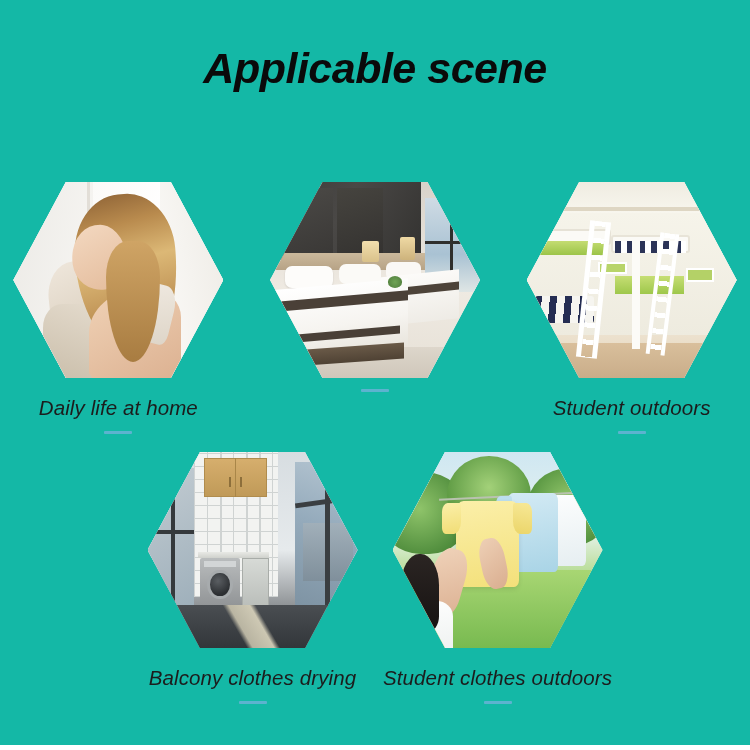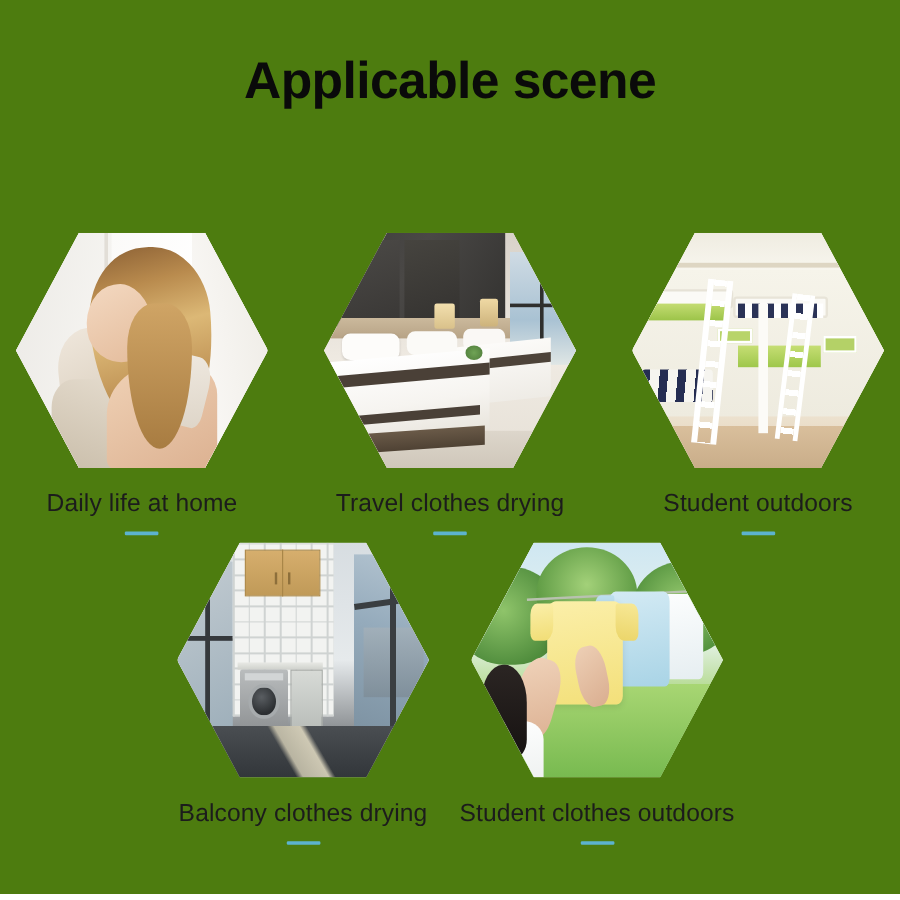--- a/index.html
+++ b/index.html
@@ -6,21 +6,22 @@
   * { margin:0; padding:0; box-sizing:border-box; }
   html, body {
     width:750px; height:750px;
     background:#ffffff;
     font-family:"Liberation Sans", sans-serif;
     overflow:hidden;
   }
   .page {
     position:relative;
     width:750px; height:745px;
-    background:#4d7c0f;
+    background:#14b8a6;
+    font-style:italic;
   }
 
   
   .title-wrap {
     position:absolute;
     top:46px; left:0; width:750px;
     text-align:center;
   }
   .title {
     font-size:43px;
@@ -31,21 +32,21 @@
     font-family:"Liberation Sans", sans-serif;
   }
 
   
   .row {
     position:absolute;
     left:0; width:750px;
     display:flex;
     justify-content:center;
   }
-  .row-1 { top:194px;gap:20px; }
+  .row-1 { top:182px;gap:20px; }
   .row-2 { top:452px; }
 
   .cell {
     width:245px;
     display:flex;
     flex-direction:column;
     align-items:center;
   }
   .row-2 .cell { width:245px; }
 
@@ -345,21 +346,20 @@
             <div class="runnerB"></div>
           <div class="pillow1"></div>
             <div class="pillow2"></div>
           <div class="bedA"></div>
             <div class="runnerA"></div>
             <div class="runnerA2"></div>
           <div class="baseA"></div>
             <div class="plant"></div>
         </div>
       </div>
-      <div class="caption">Travel clothes drying</div>
       <div class="dash"></div>
     </div>
 
     <div class="cell">
       <div class="hex">
         <div class="scene s3">
           <div class="ceil"></div>
             <div class="ceil-trim"></div>
           <div class="wall"></div>
             <div class="floor3"></div>

